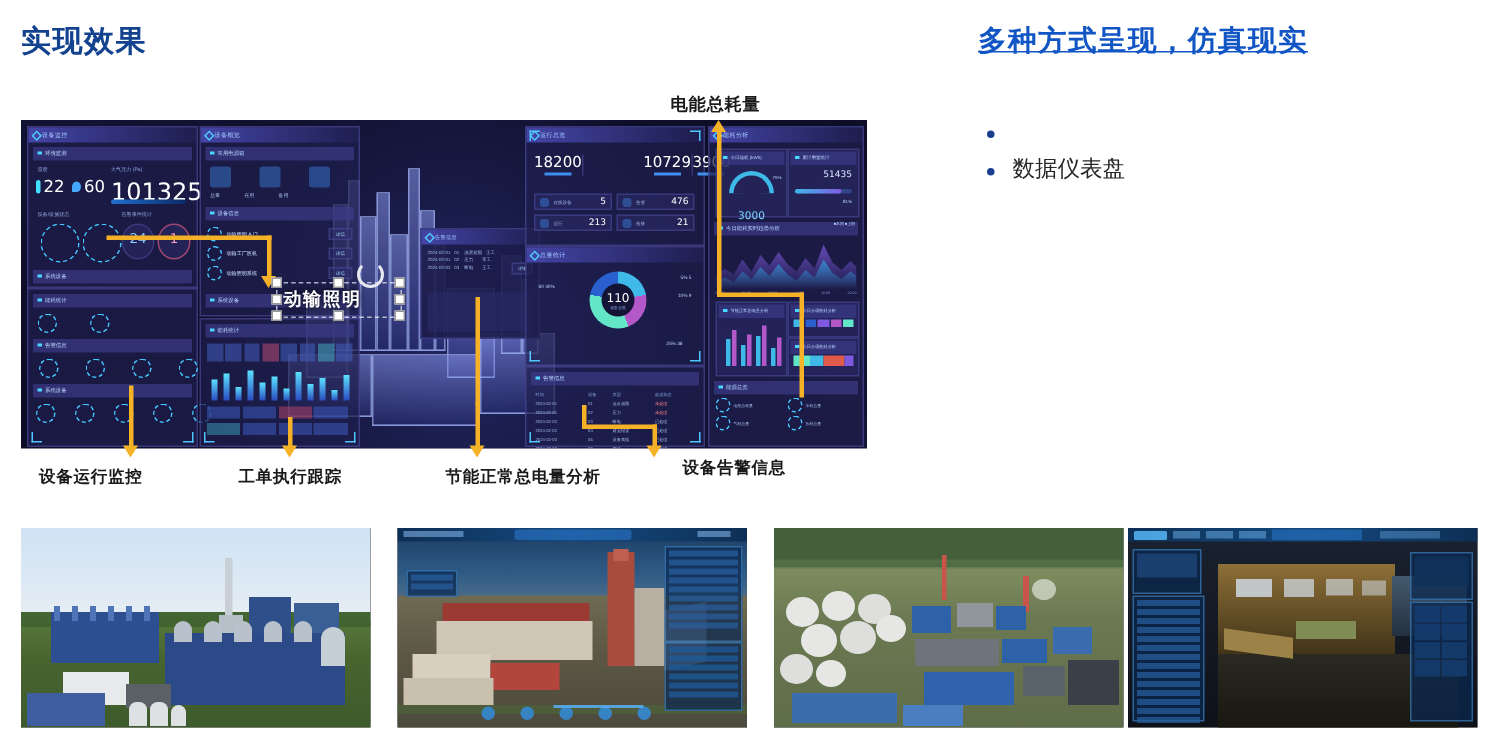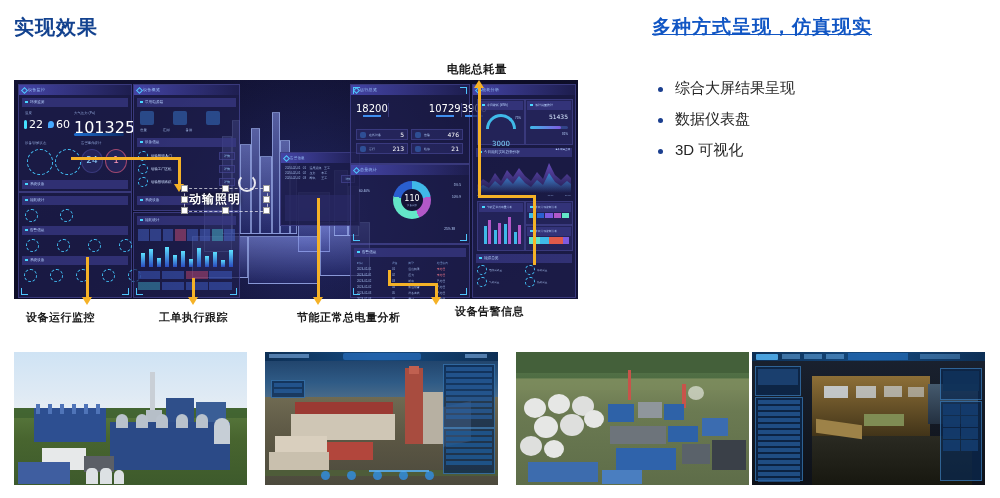--- a/index.html
+++ b/index.html
@@ -89,29 +89,24 @@
 </style>
 </head>
 <body>
 
 <div class="title">实现效果</div>
 
 <div class="rtitle">多种方式呈现，仿真现实</div>
 <div class="bullets">
   <div class="bullet">
     <span class="dot"></span>
-    <span class="btxt">综合大屏结果呈现</span>
   </div>
   <div class="bullet">
     <span class="dot"></span>
     <span class="btxt">数据仪表盘</span>
-  </div>
-  <div class="bullet">
-    <span class="dot"></span>
-    <span class="btxt">3D 可视化</span>
   </div>
 </div>
 
 <div class="toplbl" style="left:447px;top:62px;">电能总耗量</div>
 
 <div class="dash">
   <div class="grad"></div>
 
   <div class="model">
     <div class="twr" style="left:38px;bottom:58px;width:8px;height:96px;"></div>

